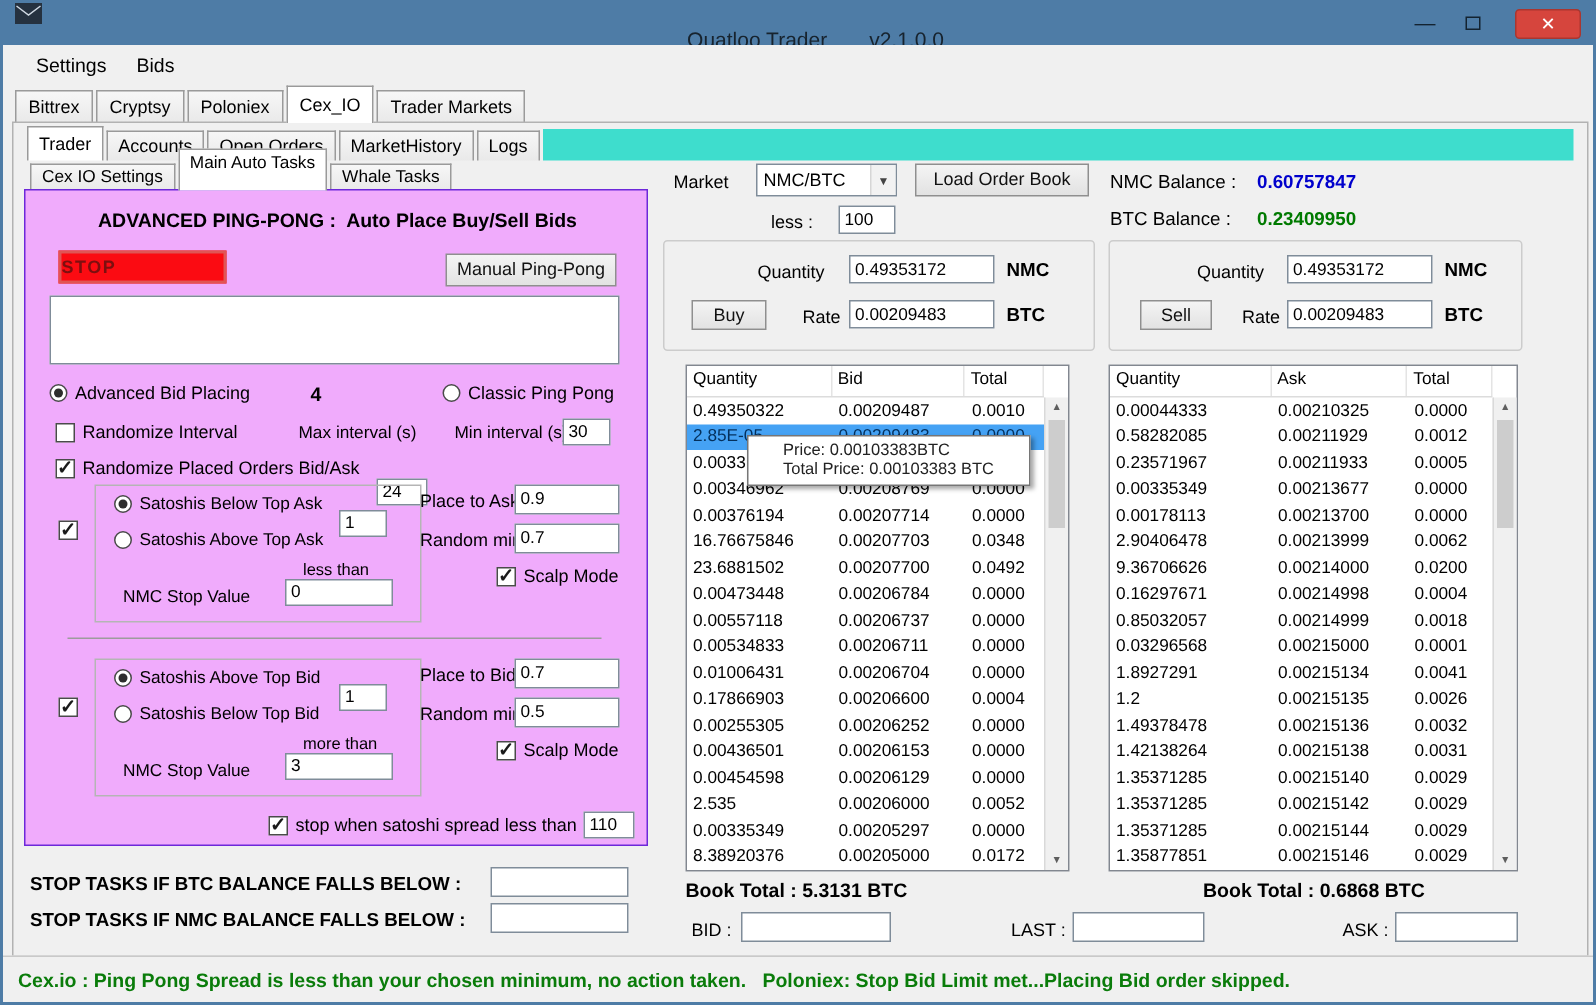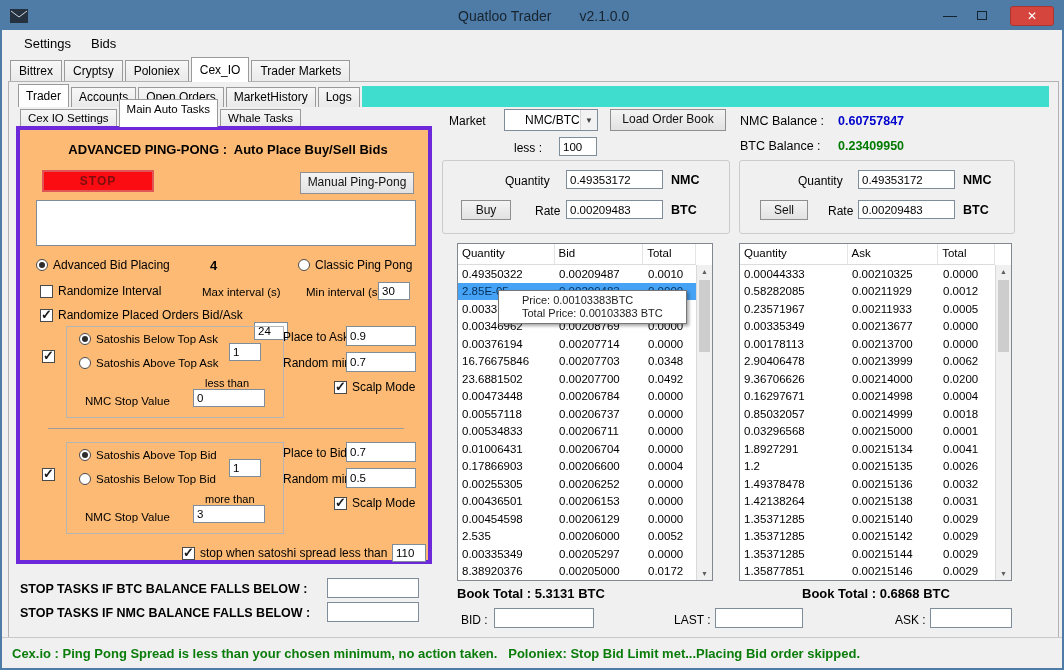--- a/index.html
+++ b/index.html
@@ -1,20 +1,20 @@
 <!DOCTYPE html>
 <html><head>
 <meta charset="utf-8">
 <style>
 *{margin:0;padding:0;box-sizing:border-box}
 body{background:#8a97a1;font-family:"Liberation Sans",sans-serif}
 .window{position:relative;width:1064px;height:670px;background:#f0f0f0;border:2px solid #4e7ca6;overflow:hidden;font-size:12px;color:#000}
 
 
-.titlebar{position:absolute;left:0;top:0;right:0;height:28px;background:#4e7ca6;display:flex;align-items:center}
+.titlebar{position:absolute;left:0;top:0;right:0;height:28px;background:#4e7ca6;display:flex;align-items:flex-start}
 .app-icon{margin-left:8px;display:flex}
 .title-text{position:absolute;left:0;right:0;text-align:center;font-size:14px;color:#17232e;white-space:pre}
 .title-text .ver{margin-left:28px}
 .win-btn{position:absolute;top:2px;height:22px;display:flex;align-items:center;justify-content:center;color:#132330;font-size:14px;cursor:default}
 .btn-min{right:98px;width:28px}
 .btn-max{right:66px;width:28px}
 .max-glyph{display:inline-block;width:10px;height:9px;border:1px solid #132330;background:transparent}
 .btn-close{right:8px;top:4px;width:44px;height:20px;background:#d6453d;border:1px solid #a93630;border-radius:3px;color:#fff;font-size:12px}
 
 
@@ -33,35 +33,35 @@
 .strip-sub{left:18px;top:105px;height:20px}
 .strip-sub .tab{font-size:11.5px;padding:2px 7px 3px}
 .strip-sub .tab.selected{padding-top:3px;padding-bottom:12px}
 .page-border{position:absolute;left:6px;top:79px;width:1051px;height:557px;border:1px solid #b2b2b2;pointer-events:none}
 
 
 .lbl{position:absolute;white-space:pre}
 .b{font-weight:bold}
 .tb{position:absolute;border:1px solid #7f8c99;background:#fff;font-family:"Liberation Sans",sans-serif;font-size:11.5px;padding:1px 3px;color:#000}
 .btn{position:absolute;border:1px solid #8f8f8f;background:linear-gradient(#f4f4f4,#e2e2e2);font-family:"Liberation Sans",sans-serif;font-size:12px;color:#111;text-align:center;line-height:19px}
-.stopbtn{position:absolute;background:#fb0b12;border:2px solid #e05555;color:#7d0f0f;font-weight:bold;text-align:center;line-height:18px;letter-spacing:1px;font-size:12px}
+.stopbtn{position:absolute;background:#fb0b12;border:2px solid #e05555;color:#7d0f0f;font-weight:bold;text-align:left;line-height:18px;letter-spacing:1px;font-size:12px}
 .radio{position:absolute;display:flex;align-items:center;gap:5px;font-size:12px;white-space:nowrap}
 .rdot{width:12px;height:12px;border:1px solid #4a4a4a;border-radius:50%;background:#fff;position:relative;flex:none}
 .radio.checked .rdot::after{content:"";position:absolute;left:2px;top:2px;right:2px;bottom:2px;background:#2d2d2d;border-radius:50%}
 .check{position:absolute;display:flex;align-items:center;gap:5px;font-size:12px;white-space:nowrap}
 .cbox{width:13px;height:13px;border:1px solid #4a4a4a;background:#fff;position:relative;flex:none}
 .check.checked .cbox::after{content:"✓";position:absolute;left:0;top:-3px;font-size:13px;font-weight:bold;color:#1a1a1a}
 .groupbox{position:absolute;border:1px solid #b5b5b5}
 .divider{position:absolute;border-top:1px solid #9c9c9c}
-.panel{position:absolute;border:4px solid #6d28d9;background:#fdba74}
+.panel{position:absolute;border:1px solid #6d28d9;background:#f0abfc}
 .softbox{position:absolute;border:1px solid #cccccc;border-radius:3px}
 
 
 .combo{position:absolute;background:#fff;border:1px solid #7f8c99;display:flex;align-items:center;font-size:12px}
-.combo .val{flex:1;padding-left:20px}
+.combo .val{flex:1;padding-left:4px}
 .combo .arrow{width:17px;align-self:stretch;display:flex;align-items:center;justify-content:center;font-size:8px;color:#444;border-left:1px solid #d6d6d6;background:#f2f2f2}
 
 
 .obtable{position:absolute;background:#fff;border:1px solid #828790}
 .thead{display:flex;height:21px;border-bottom:1px solid #dcdcdc;margin-right:16px}
 .th{font-size:11.5px;padding:3px 4px;border-right:1px solid #e4e4e4;white-space:nowrap;overflow:hidden}
 .tbody{position:absolute;left:0;top:21px;bottom:0;right:16px;overflow:hidden}
 .trow{display:flex;height:17.5px;align-items:center}
 .trow.selected{background:#45a2f4;color:#04305c}
 .tcell{font-size:11.5px;padding:0 4px;white-space:nowrap;overflow:hidden;flex:none}

